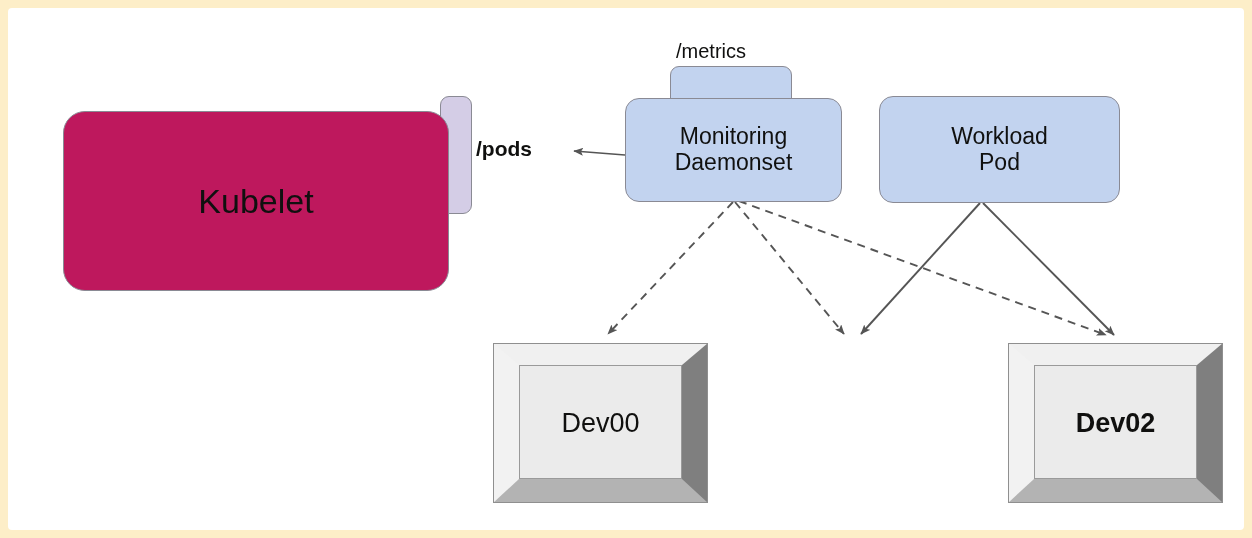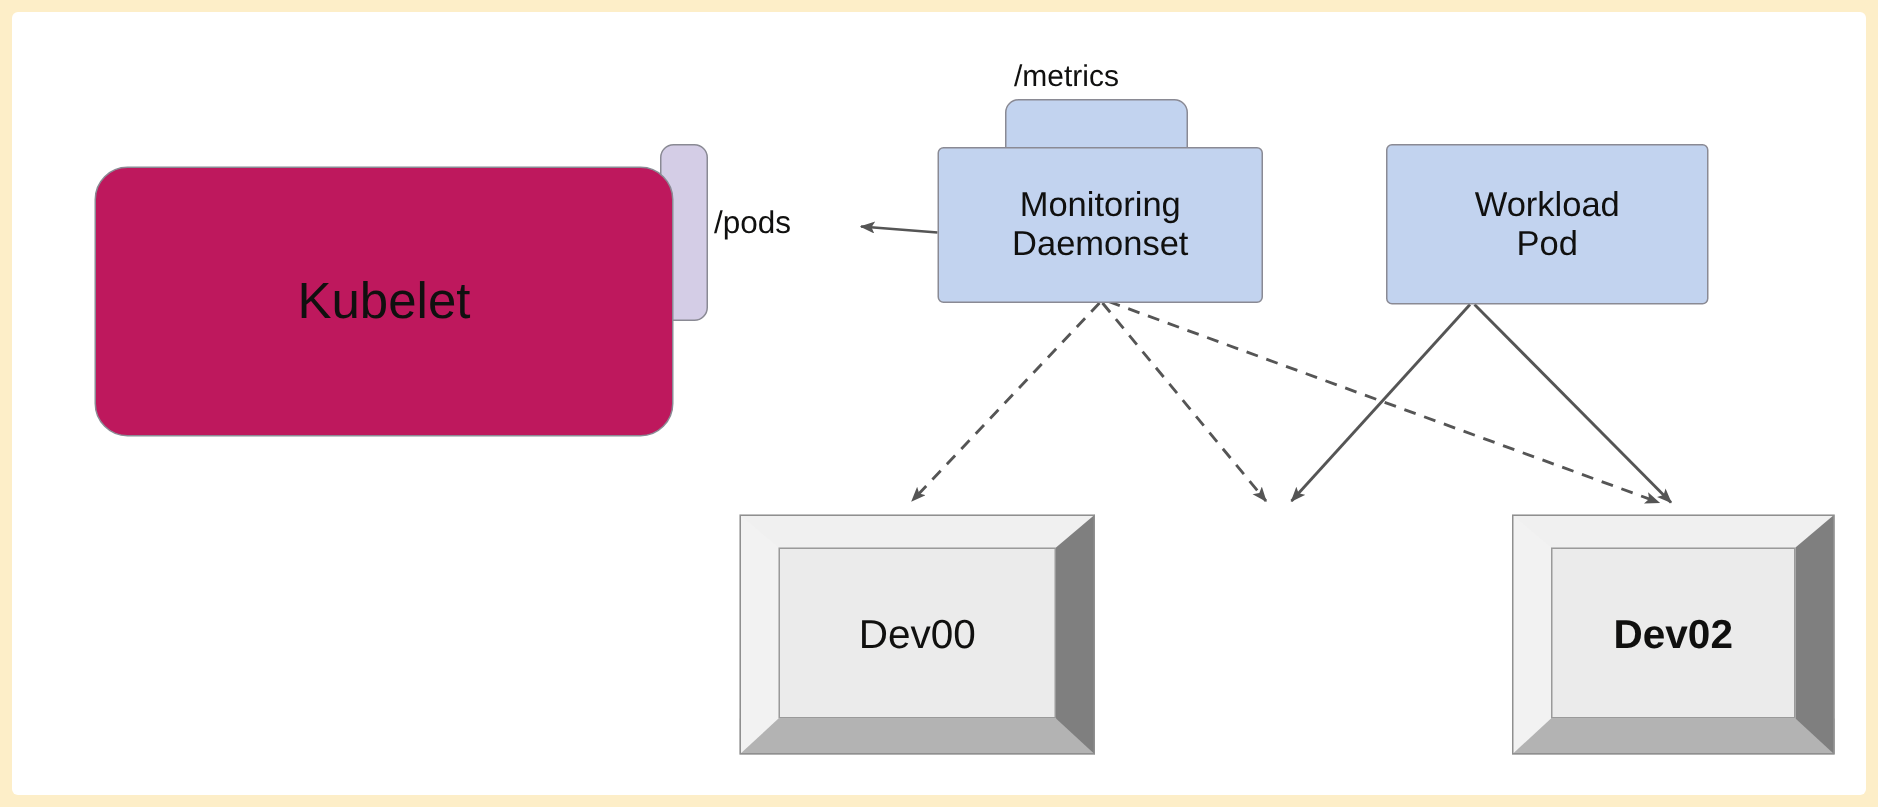--- a/index.html
+++ b/index.html
@@ -33,21 +33,21 @@
     width: 1252px;
     height: 538px;
     pointer-events: none;
   }
 
   
   .pod {
     position: absolute;
     box-sizing: border-box;
     border: 1.4px solid #8a8a94;
-    border-radius: 4px;
+    border-radius: 14px;
     display: flex;
     align-items: center;
     justify-content: center;
     text-align: center;
     color: #10100f;
     line-height: 1.12;
     white-space: pre-line;
   }
   .pod.purple { background: #be185d; margin-top: 46px; }
   .pod.blue   { background: #c2d3ef; }
@@ -70,20 +70,21 @@
     left: 432px; top: 88px; width: 32px; height: 118px;
     border-radius: 9px;
     z-index: 2;
   }
   #pods-label {
     position: absolute;
     left: 468px; top: 129px;
     font-size: 21px;
     color: #10100f;
     white-space: nowrap;
+    font-weight: bold;
   }
 
   #monitoring {
     left: 617px; top: 90px; width: 217px; height: 104px;
     font-size: 23px;
     z-index: 3;
   }
   #metrics-tab {
     left: 662px; top: 58px; width: 122px; height: 38px;
     border-radius: 9px 9px 0 0;
@@ -92,24 +93,23 @@
   #metrics-label {
     position: absolute;
     left: 668px; top: 32px;
     font-size: 20px;
     color: #10100f;
     white-space: nowrap;
     text-align: center;
   }
 
   #workload {
-    left: 871px; top: 88px; width: 215px; height: 107px;
+    left: 871px; top: 88px; width: 241px; height: 107px;
     font-size: 23px;
     z-index: 3;
-    margin-left: 45px;
   }
 
   
   .device {
     position: absolute;
     width: 215px;
     height: 160px;
     top: 335px;
   }
   .device .frame {
@@ -132,21 +132,21 @@
   }
   .device .label {
     position: absolute;
     inset: 0;
     display: flex;
     align-items: center;
     justify-content: center;
     font-size: 27px;
     color: #10100f;
   }
-  #dev00 { left: 485px; padding-left: 22px; }
+  #dev00 { left: 485px; }
   #dev01 { left: 742px; }
   #dev02 { left: 1000px; font-weight: bold; }
 </style>
 </head>
 <body>
 
 <div id="canvas">
   <div id="sheet">
 
     <svg id="edges" viewBox="0 0 1252 538" xmlns="http://www.w3.org/2000/svg">

